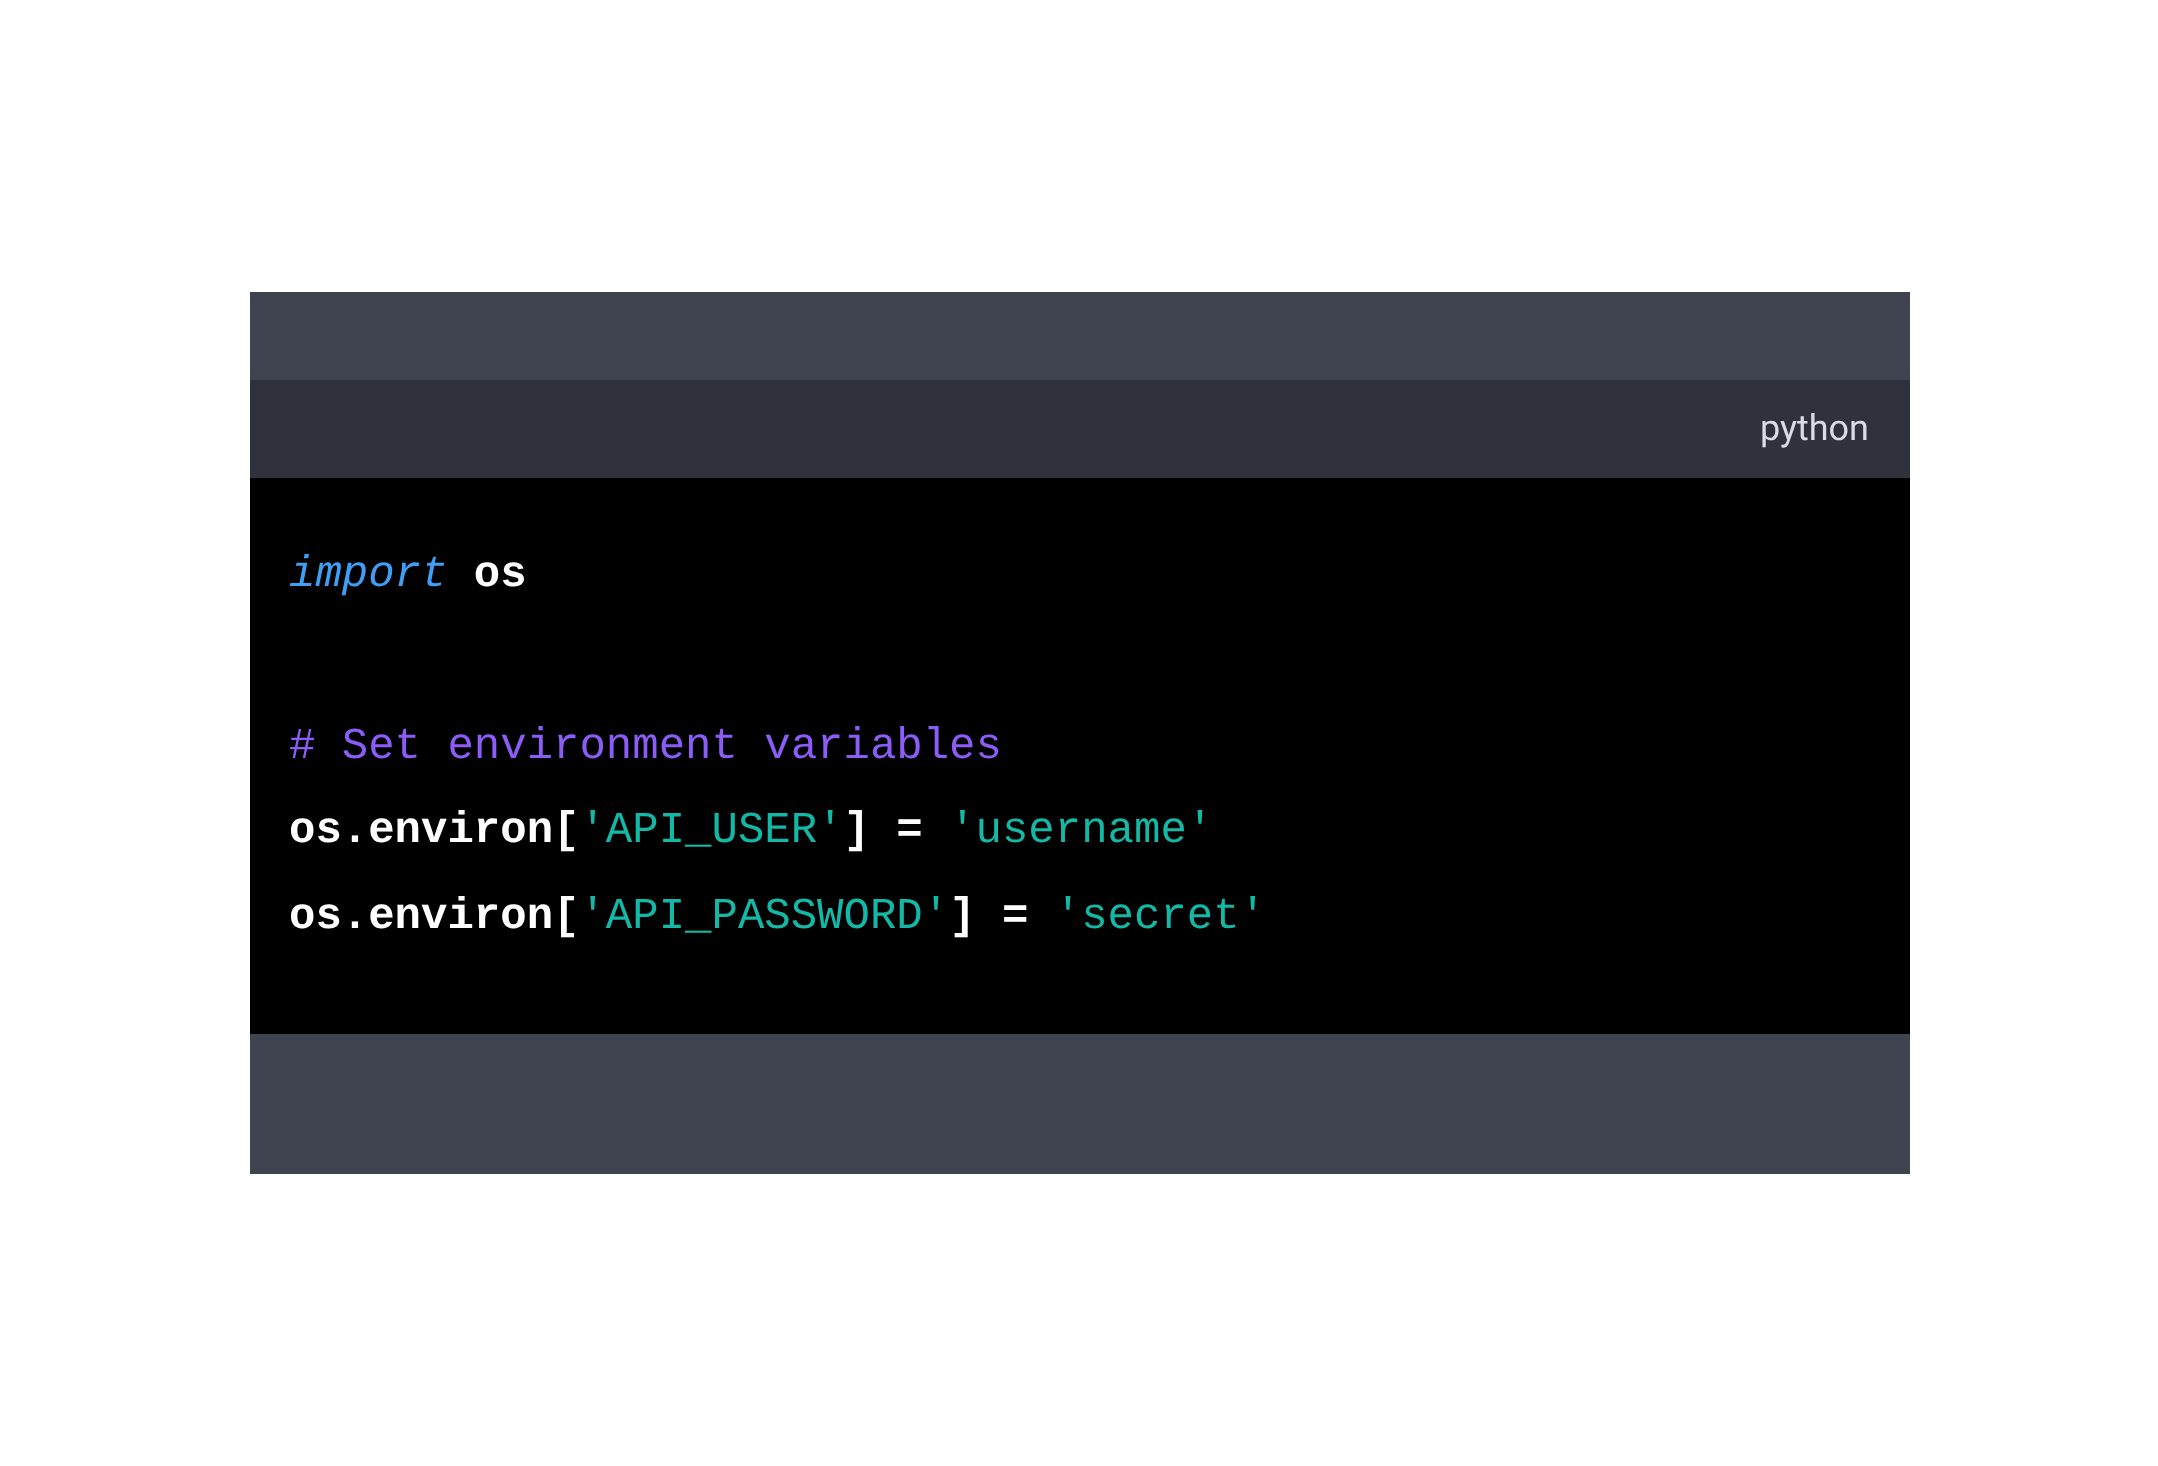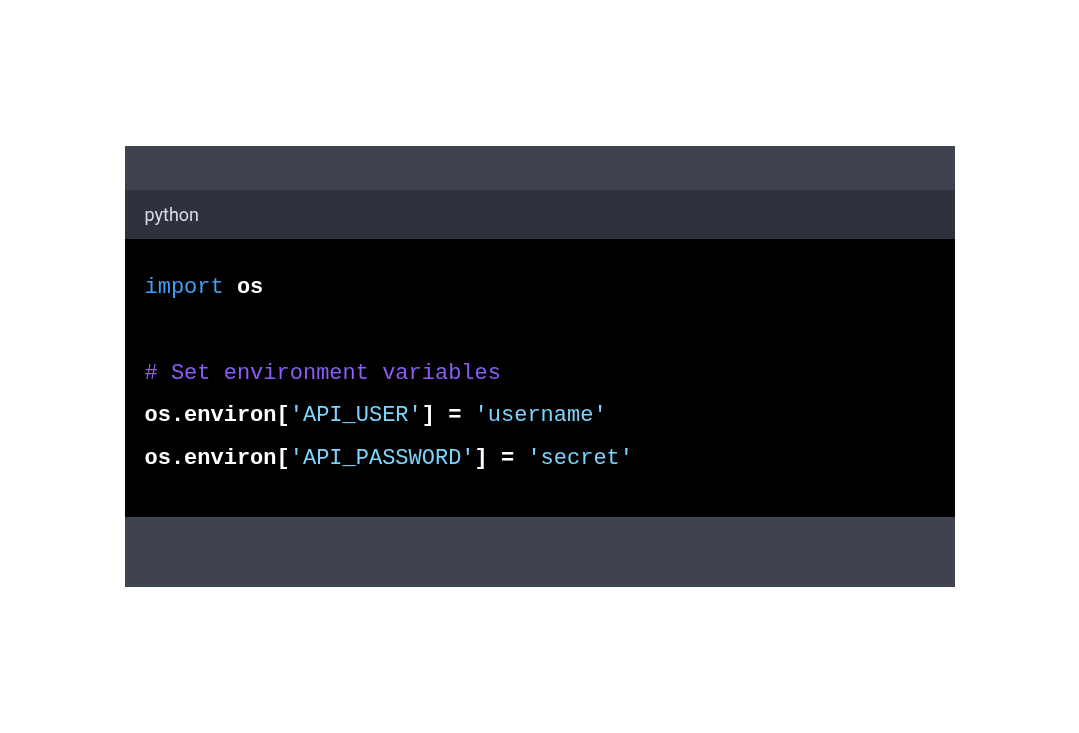--- a/index.html
+++ b/index.html
@@ -24,40 +24,41 @@
     .top-bar {
       height: 44px;
       background: #3f4350;
     }
     .lang-bar {
       background: #2f323d;
       padding: 14px 20px;
       color: #d8dce5;
       font-size: 18px;
       font-family: -apple-system, BlinkMacSystemFont, 'Segoe UI', Roboto, sans-serif;
+      text-align: right;
     }
     .code-block {
       background: #000000;
       padding: 28px 20px 36px 20px;
       color: #ffffff;
       font-size: 22px;
       line-height: 1.95;
       font-family: 'Consolas', 'Monaco', 'Courier New', monospace;
       white-space: pre;
     }
     .bottom-bar {
       height: 70px;
       background: #3f4350;
     }
-    .kw-import { color: #3f9ff5; }
+    .kw-import { color: #3f9ff5; font-style: italic; }
     .kw-module { color: #ffffff; font-weight: bold; }
     .comment { color: #8b5cf6; }
     .ident { color: #ffffff; font-weight: bold; }
     .punct { color: #ffffff; font-weight: bold; }
-    .string { color: #7dd3fc; }
+    .string { color: #14b8a6; }
   </style>
 </head>
 <body>
 
 <div class="container">
   <div class="top-bar"></div>
   <div class="lang-bar">
     <span>python</span>
   </div>
   <div class="code-block"><span class="kw-import">import</span> <span class="kw-module">os</span>

